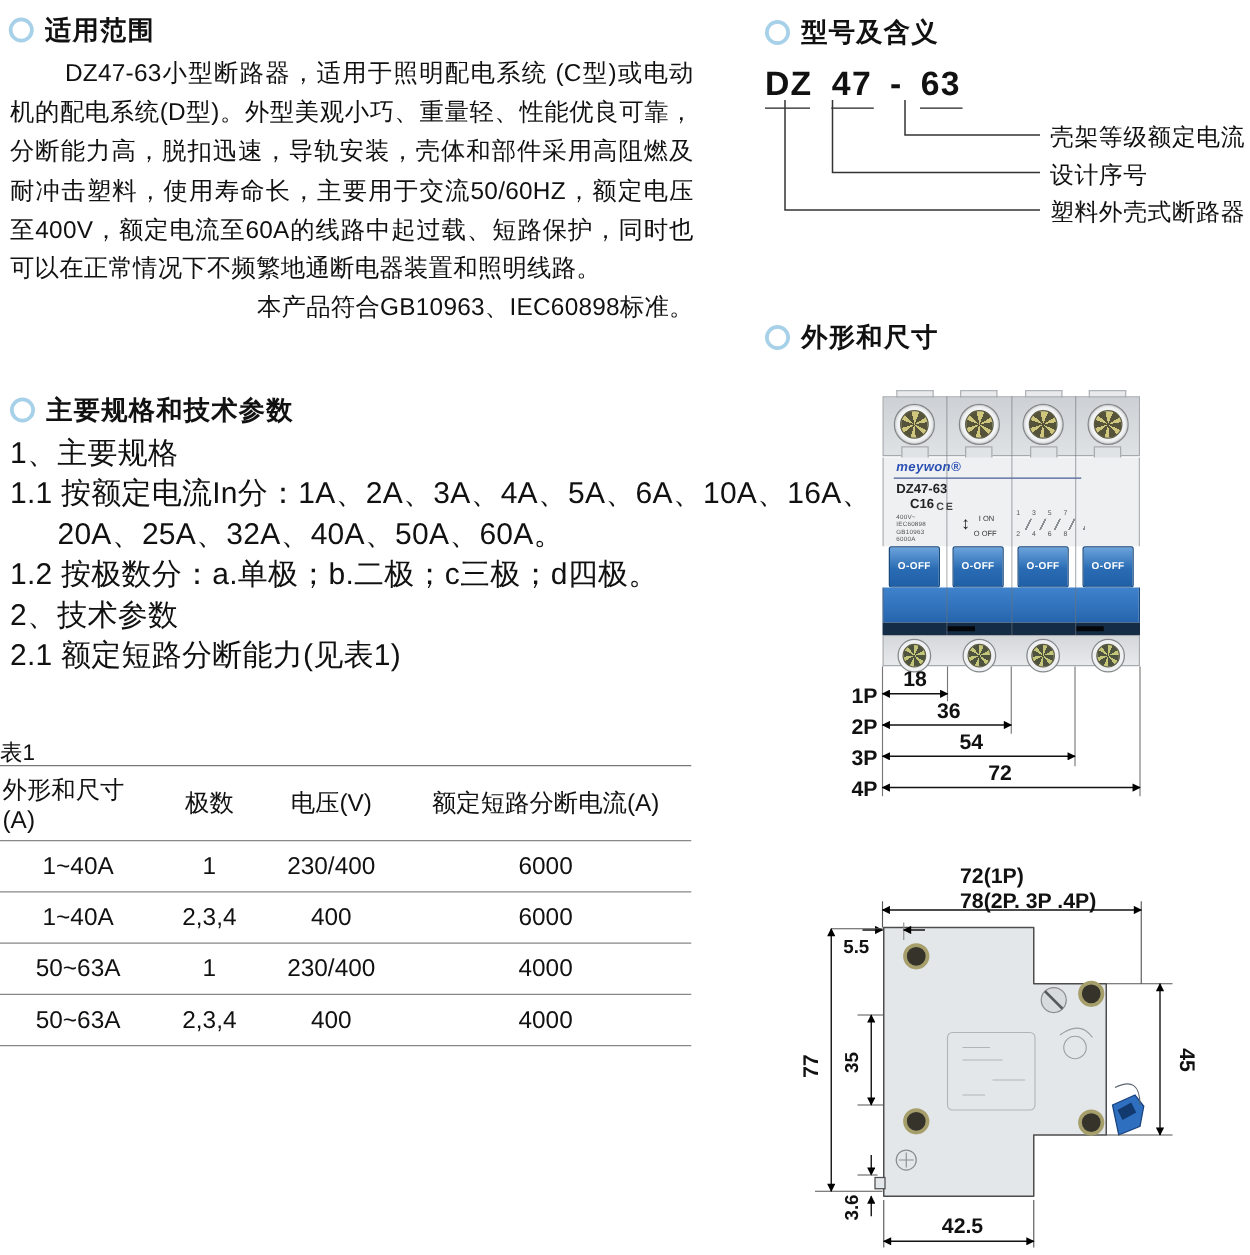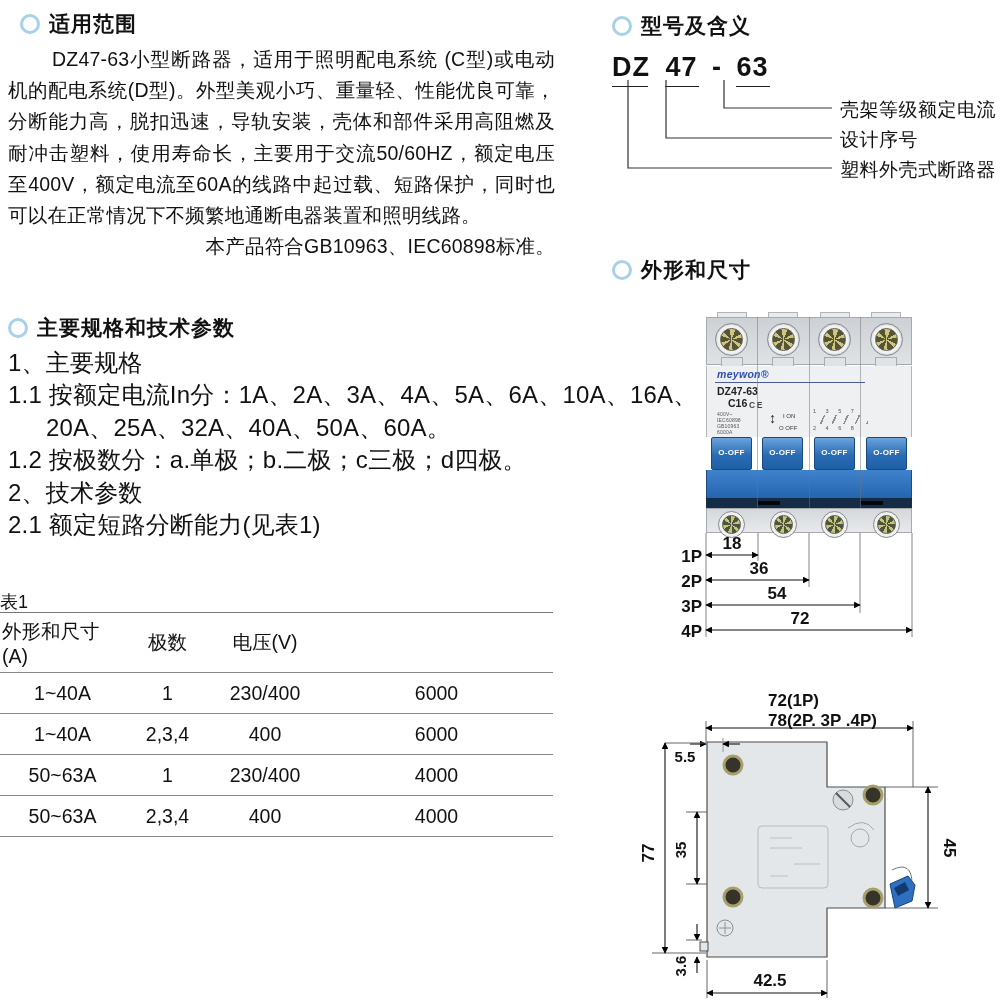--- a/index.html
+++ b/index.html
@@ -74,21 +74,21 @@
   .slot { position:absolute; top:3px; width:22px; height:4px; background:#04080d; }
   .bstrip { position:absolute; top:196px; left:0; right:0; height:25px; background:linear-gradient(180deg,#d5d8db,#e7e9eb); border:1px solid #a6aaae; }
   .bscrew { position:absolute; top:199px; width:27px; height:27px; border-radius:50%; background:#eff0f1; border:1px solid #85888b; }
   .bscrew .inner { position:absolute; left:3px; top:3px; width:19px; height:19px; border-radius:50%;
       background:repeating-conic-gradient(#c3c578 0 24deg,#4e5340 24deg 60deg); border:1px solid #5e5c42; }
   .pdiv { position:absolute; top:5px; width:1px; height:191px; background:rgba(110,115,120,.5); }
 </style>
 </head>
 <body>
 
-<div class="sec-h" style="left:20px;top:10px;">
+<div class="sec-h" style="left:7px;top:10px;">
   <span class="ring"></span>
   <span class="sec-title">适用范围</span>
 </div>
 
 <div class="paras">
   <p>DZ47-63小型断路器，适用于照明配电系统 (C型)或电动机的配电系统(D型)。外型美观小巧、重量轻、性能优良可靠，分断能力高，脱扣迅速，导轨安装，壳体和部件采用高阻燃及耐冲击塑料，使用寿命长，主要用于交流50/60HZ，额定电压至400V，额定电流至60A的线路中起过载、短路保护，同时也可以在正常情况下不频繁地通断电器装置和照明线路。</p>
   <p class="p2">本产品符合GB10963、IEC60898标准。</p>
 </div>
 
 <div class="sec-h" style="left:8px;top:314px;">
@@ -105,20 +105,21 @@
   <div>2.1 额定短路分断能力(见表1)</div>
 </div>
 
 <div class="tbl-tag">表1</div>
 
 <div class="tbl">
   <div class="trow head">
     <span>外形和尺寸(A)</span>
     <span>极数</span>
     <span>电压(V)</span>
+    <span>额定短路分断电流(A)</span>
   </div>
   <div class="trow data">
     <span>1~40A</span>
     <span>1</span>
     <span>230/400</span>
     <span>6000</span>
   </div>
   <div class="trow data">
     <span>1~40A</span>
     <span>2,3,4</span>

